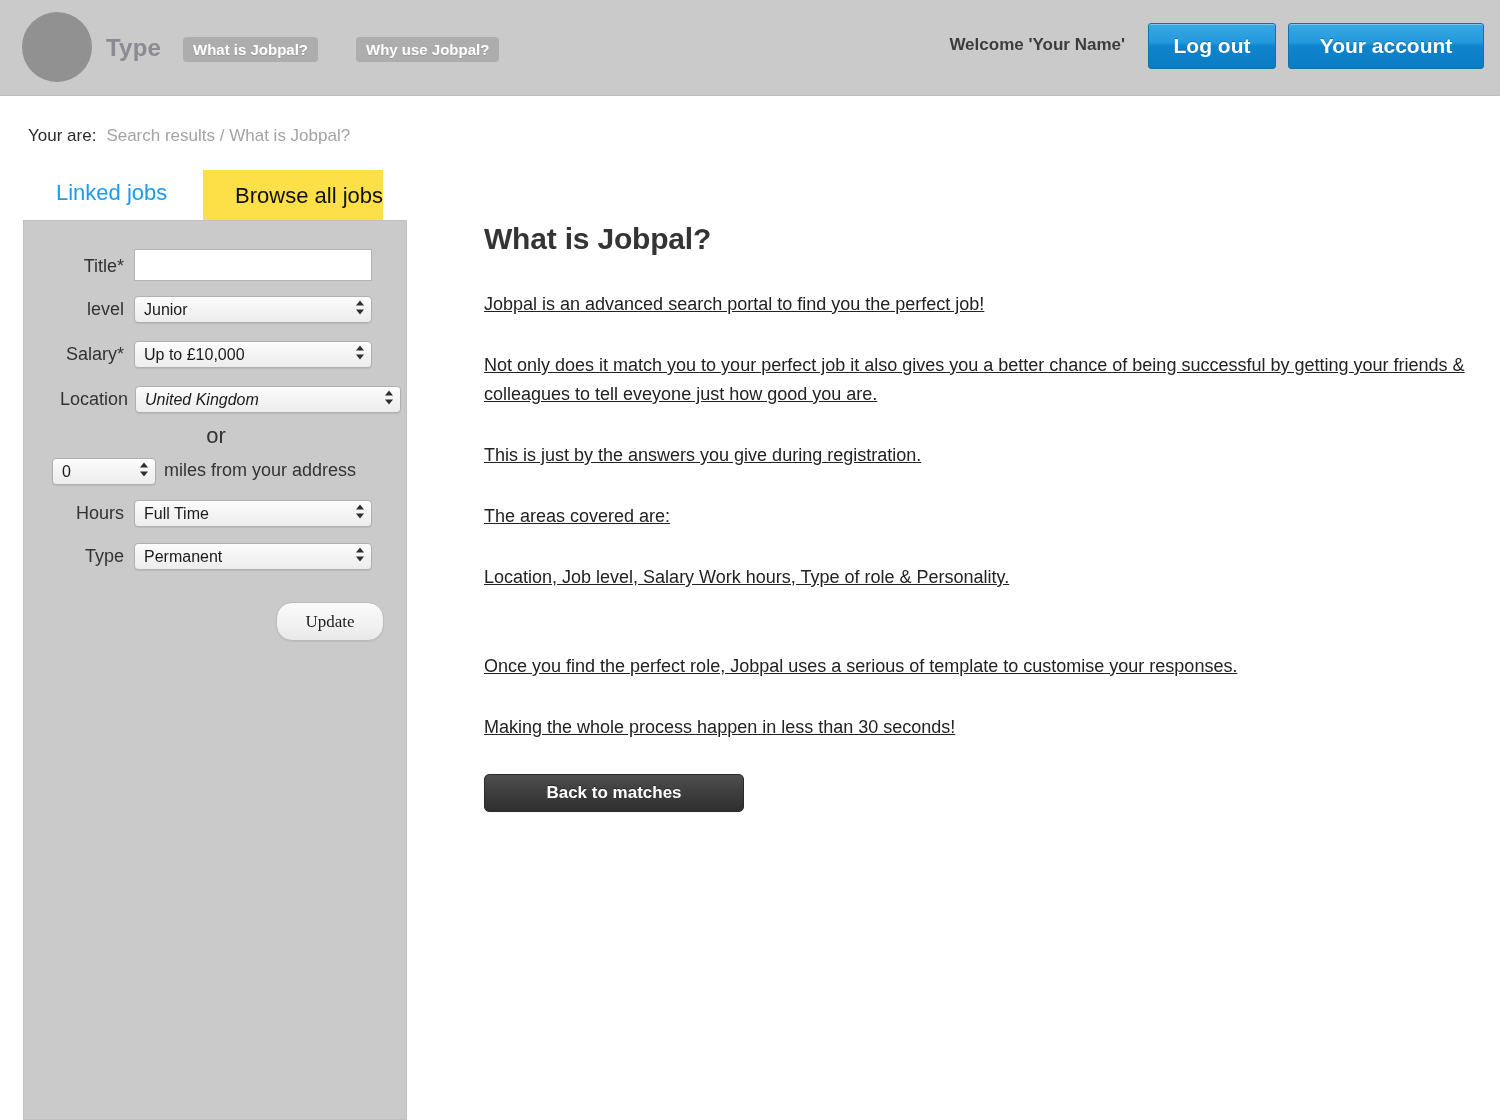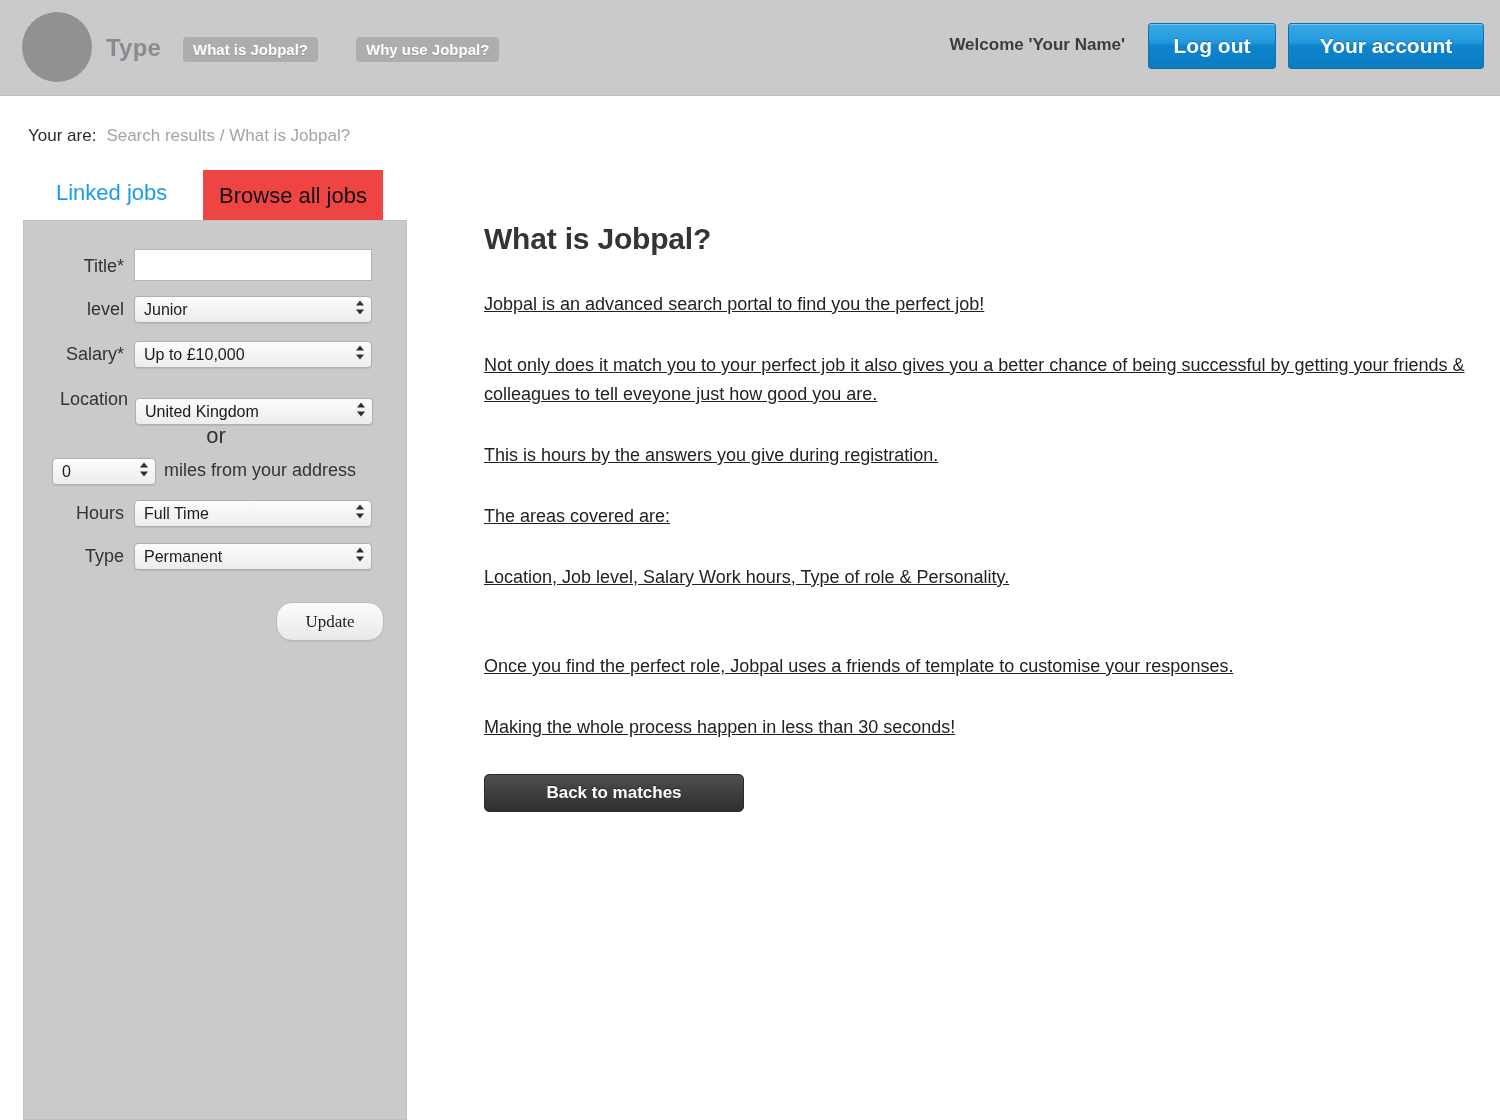--- a/index.html
+++ b/index.html
@@ -81,23 +81,23 @@
     white-space: nowrap;
     cursor: pointer;
   }
   .tab-linked {
     left: 56px; top: 180px;
     color: #1b9bed;
   }
   .tab-browse {
     left: 203px; top: 170px;
     width: 180px; height: 52px;
-    background: #ef4444;
+    background: #fde047;
     color: #111111;
-    text-align: center;
+    text-align: right;
     line-height: 52px;
   }
 
   
   .sidebar {
     position: absolute; left: 23px; top: 220px;
     width: 384px; height: 900px;
     background: #cacaca;
     border: 1px solid #c0c0c0;
   }
@@ -254,21 +254,21 @@
       <span>Up to £10,000</span>
       <span class="stepper">
           <i class="up"></i>
           <i class="down"></i>
         </span>
     </div>
   </div>
 
   <div class="row" style="top:165px;height:27px;">
     <span class="lbl" style="left:0;width:104px;top:3px;">Location</span>
-    <div class="select" style="left:111px;top:12px;width:238px;">
+    <div class="select" style="left:111px;top:0;width:266px;font-style:italic;">
       <span>United Kingdom</span>
       <span class="stepper">
           <i class="up"></i>
           <i class="down"></i>
         </span>
     </div>
   </div>
 
   <div class="or-text" style="top:202px;">or</div>
 
@@ -305,19 +305,19 @@
     </div>
   </div>
 
   <button class="btn-update">Update</button>
 </div>
 
 <div class="main">
   <h1>What is Jobpal?</h1>
   <p>Jobpal is an advanced search portal to find you the perfect job!</p>
   <p>Not only does it match you to your perfect job it also gives you a better chance of being successful by getting your friends &amp; colleagues to tell eveyone just how good you are.</p>
-  <p>This is hours by the answers you give during registration.</p>
+  <p>This is just by the answers you give during registration.</p>
   <p>The areas covered are:</p>
   <p class="spacer-after">Location, Job level, Salary Work hours, Type of role &amp; Personality.</p>
-  <p>Once you find the perfect role, Jobpal uses a friends of template to customise your responses.</p>
+  <p>Once you find the perfect role, Jobpal uses a serious of template to customise your responses.</p>
   <p>Making the whole process happen in less than 30 seconds!</p>
   <div class="btn-dark">Back to matches</div>
 </div>
 
 </body></html>

